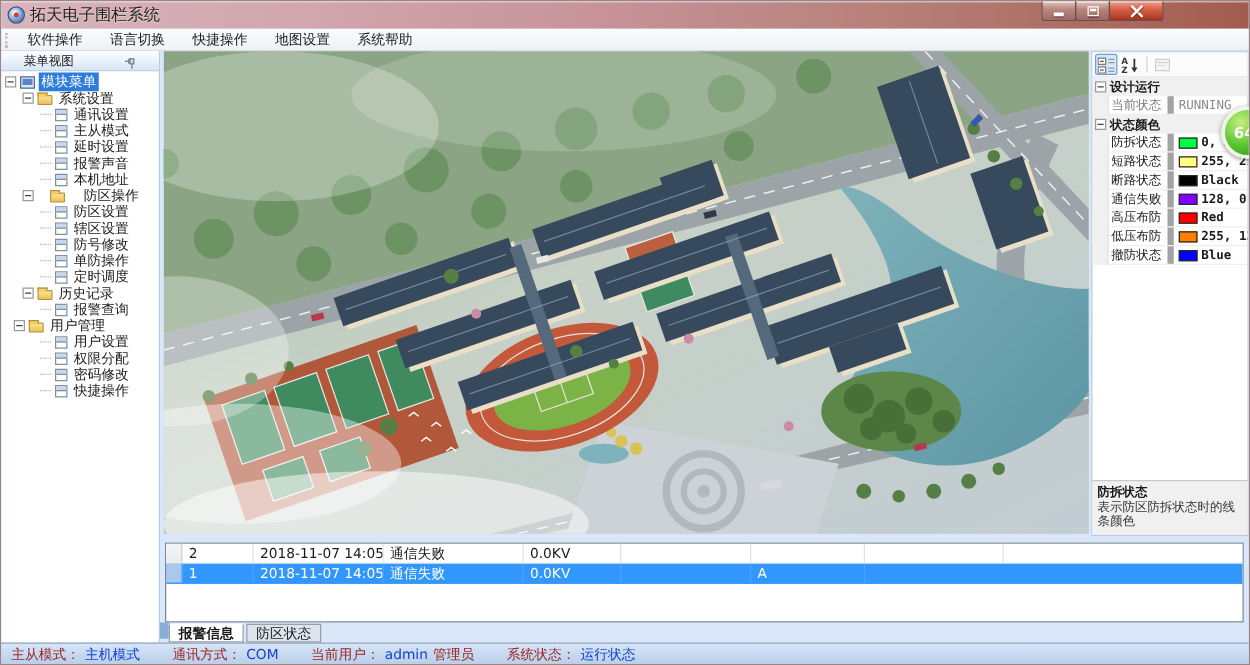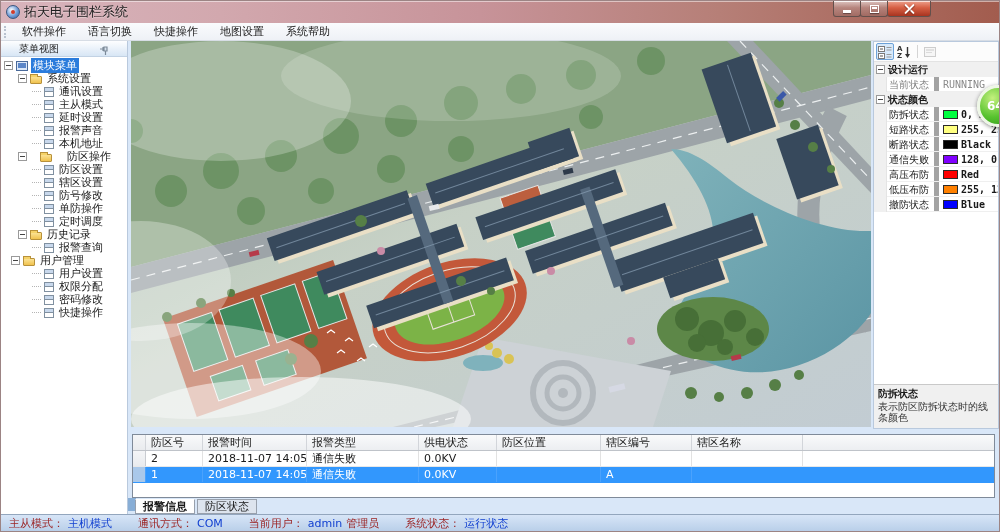--- a/index.html
+++ b/index.html
@@ -522,31 +522,20 @@
       <div class="pg-desc-text">表示防区防拆状态时的线条颜色</div>
     </div>
   </div>
 
   <div class="badge">
     <span>64</span>
   </div>
 
   <div class="bottom-panel">
     <div class="table-wrap">
-      <div class="t-hrow" id="t-head">
-          <span class="t-cell rowhdr"></span>
-          <span class="t-cell" style="width: 57px;">防区号</span>
-          <span class="t-cell" style="width: 104px;">报警时间</span>
-          <span class="t-cell" style="width: 112px;">报警类型</span>
-          <span class="t-cell" style="width: 78px;">供电状态</span>
-          <span class="t-cell" style="width: 104px;">防区位置</span>
-          <span class="t-cell" style="width: 91px;">辖区编号</span>
-          <span class="t-cell" style="width: 111px;">辖区名称</span>
-          <span class="t-cell fill"></span>
-        </div>
       <div id="t-body">
           <div class="t-row">
             <span class="t-cell rowhdr"></span>
             <span class="t-cell" style="width: 57px;">2</span>
             <span class="t-cell" style="width: 104px;">2018-11-07 14:05:42</span>
             <span class="t-cell" style="width: 112px;">通信失败</span>
             <span class="t-cell" style="width: 78px;">0.0KV</span>
             <span class="t-cell" style="width: 104px;"></span>
             <span class="t-cell" style="width: 91px;"></span>
             <span class="t-cell" style="width: 111px;"></span>

